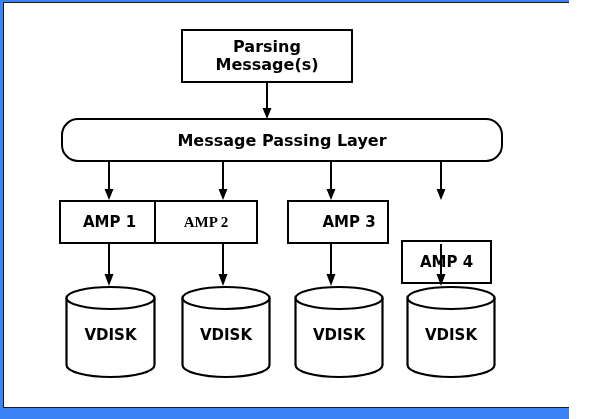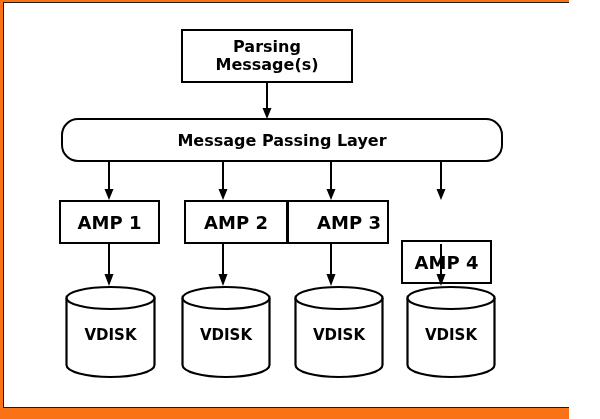--- a/index.html
+++ b/index.html
@@ -7,21 +7,21 @@
     padding: 0;
     background: #ffffff;
   }
   body {
     font-family: "DejaVu Sans", sans-serif;
   }
   #canvas {
     position: relative;
     width: 569px;
     height: 419px;
-    background: #f97316;
+    background: #3b82f6;
     overflow: hidden;
   }
   #frame {
     position: absolute;
     left: 3px;
     top: 2px;
     width: 593px;
     height: 406px;
     border: 1px solid #1a1a1a;
     box-sizing: border-box;
@@ -51,21 +51,21 @@
     left: 60px;
     top: 117px;
     width: 442px;
     height: 44px;
     font-size: 16px;
     border-radius: 17px;
   }
   .amp-box {
     top: 199px;
     height: 44px;
-    font-size: 18px;
+    font-size: 15px;
   }
   .amp-1 { left: 58px;  width: 101px; }
   .amp-2 { left: 168px; width: 104px; }
   .amp-3 { left: 286px; width: 102px; }
   .amp-4 { left: 400px; width: 91px;  }
 
   .cyl {
     position: absolute;
     top: 285px;
     height: 91px;
@@ -146,21 +146,21 @@
     <div class="arrow arrow-mpl-amp col-4" style="left:430px; top:159px;">
       <svg viewBox="0 0 14 38" preserveAspectRatio="none">
         <line x1="7" y1="0" x2="7" y2="30" stroke="#000000" stroke-width="2"></line>
         <polygon points="7,38 2.5,27 11.5,27" fill="#000000"></polygon>
       </svg>
     </div>
 
     <div class="node-box amp-box amp-1" style="left:55px; top:197px;">
       <span>AMP 1</span>
     </div>
-    <div class="node-box amp-box amp-2" style="left:180px; top:197px;">
+    <div class="node-box amp-box amp-2" style="left:150px; top:197px;font-family:Liberation Serif, serif;">
       <span>AMP 2</span>
     </div>
     <div class="node-box amp-box amp-3" style="left:283px; top:197px;padding-left:22px;">
       <span>AMP 3</span>
     </div>
     <div class="node-box amp-box amp-4" style="left:397px; top:197px;margin-top:40px;">
       <span>AMP 4</span>
     </div>
 
     <div class="arrow arrow-amp-vdisk col-1" style="left:98px; top:241px;">

